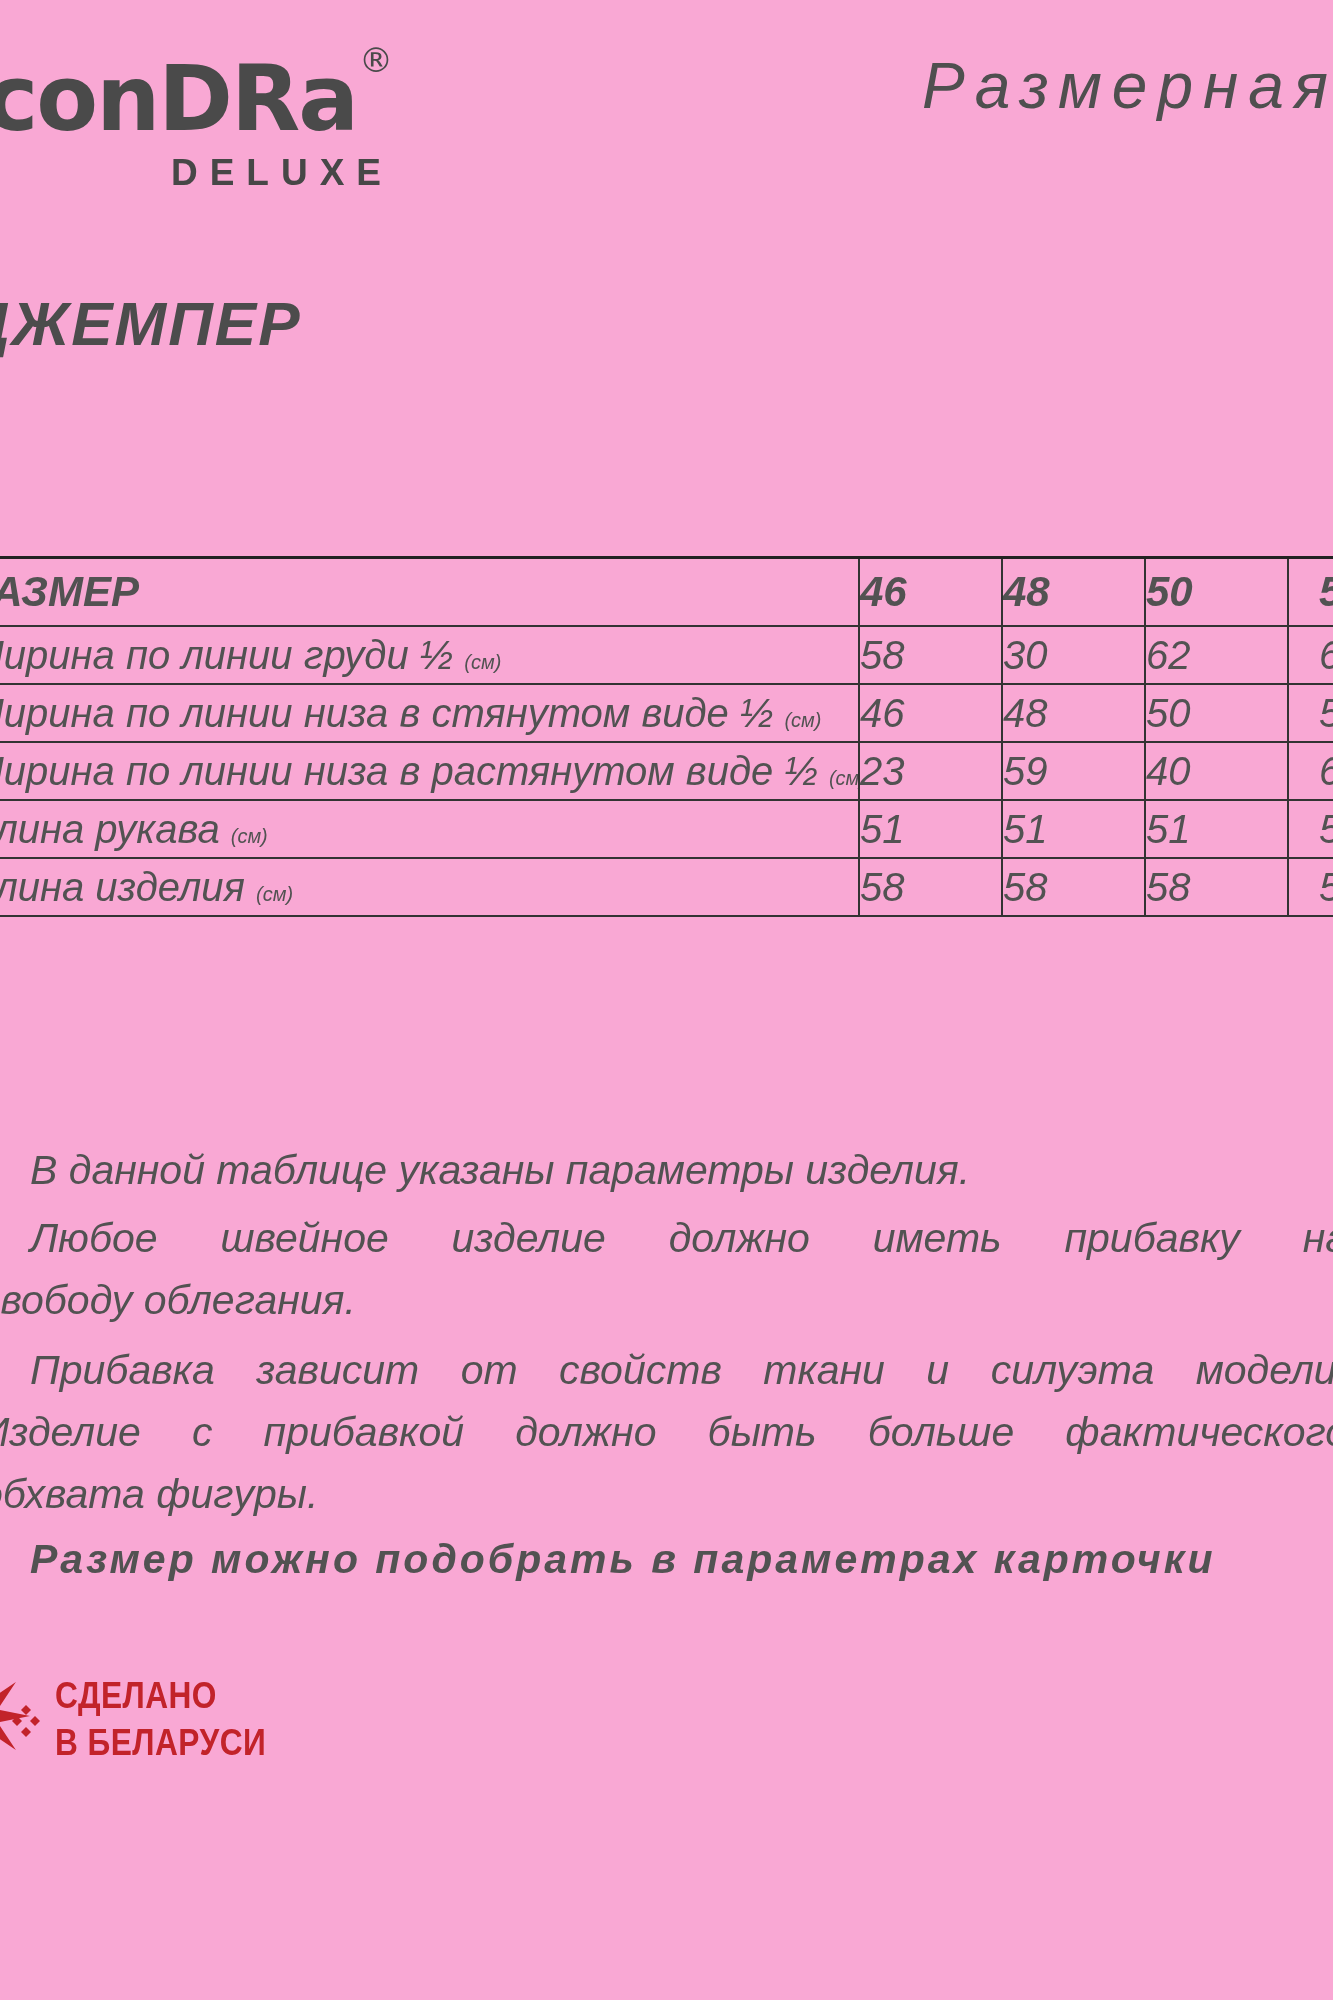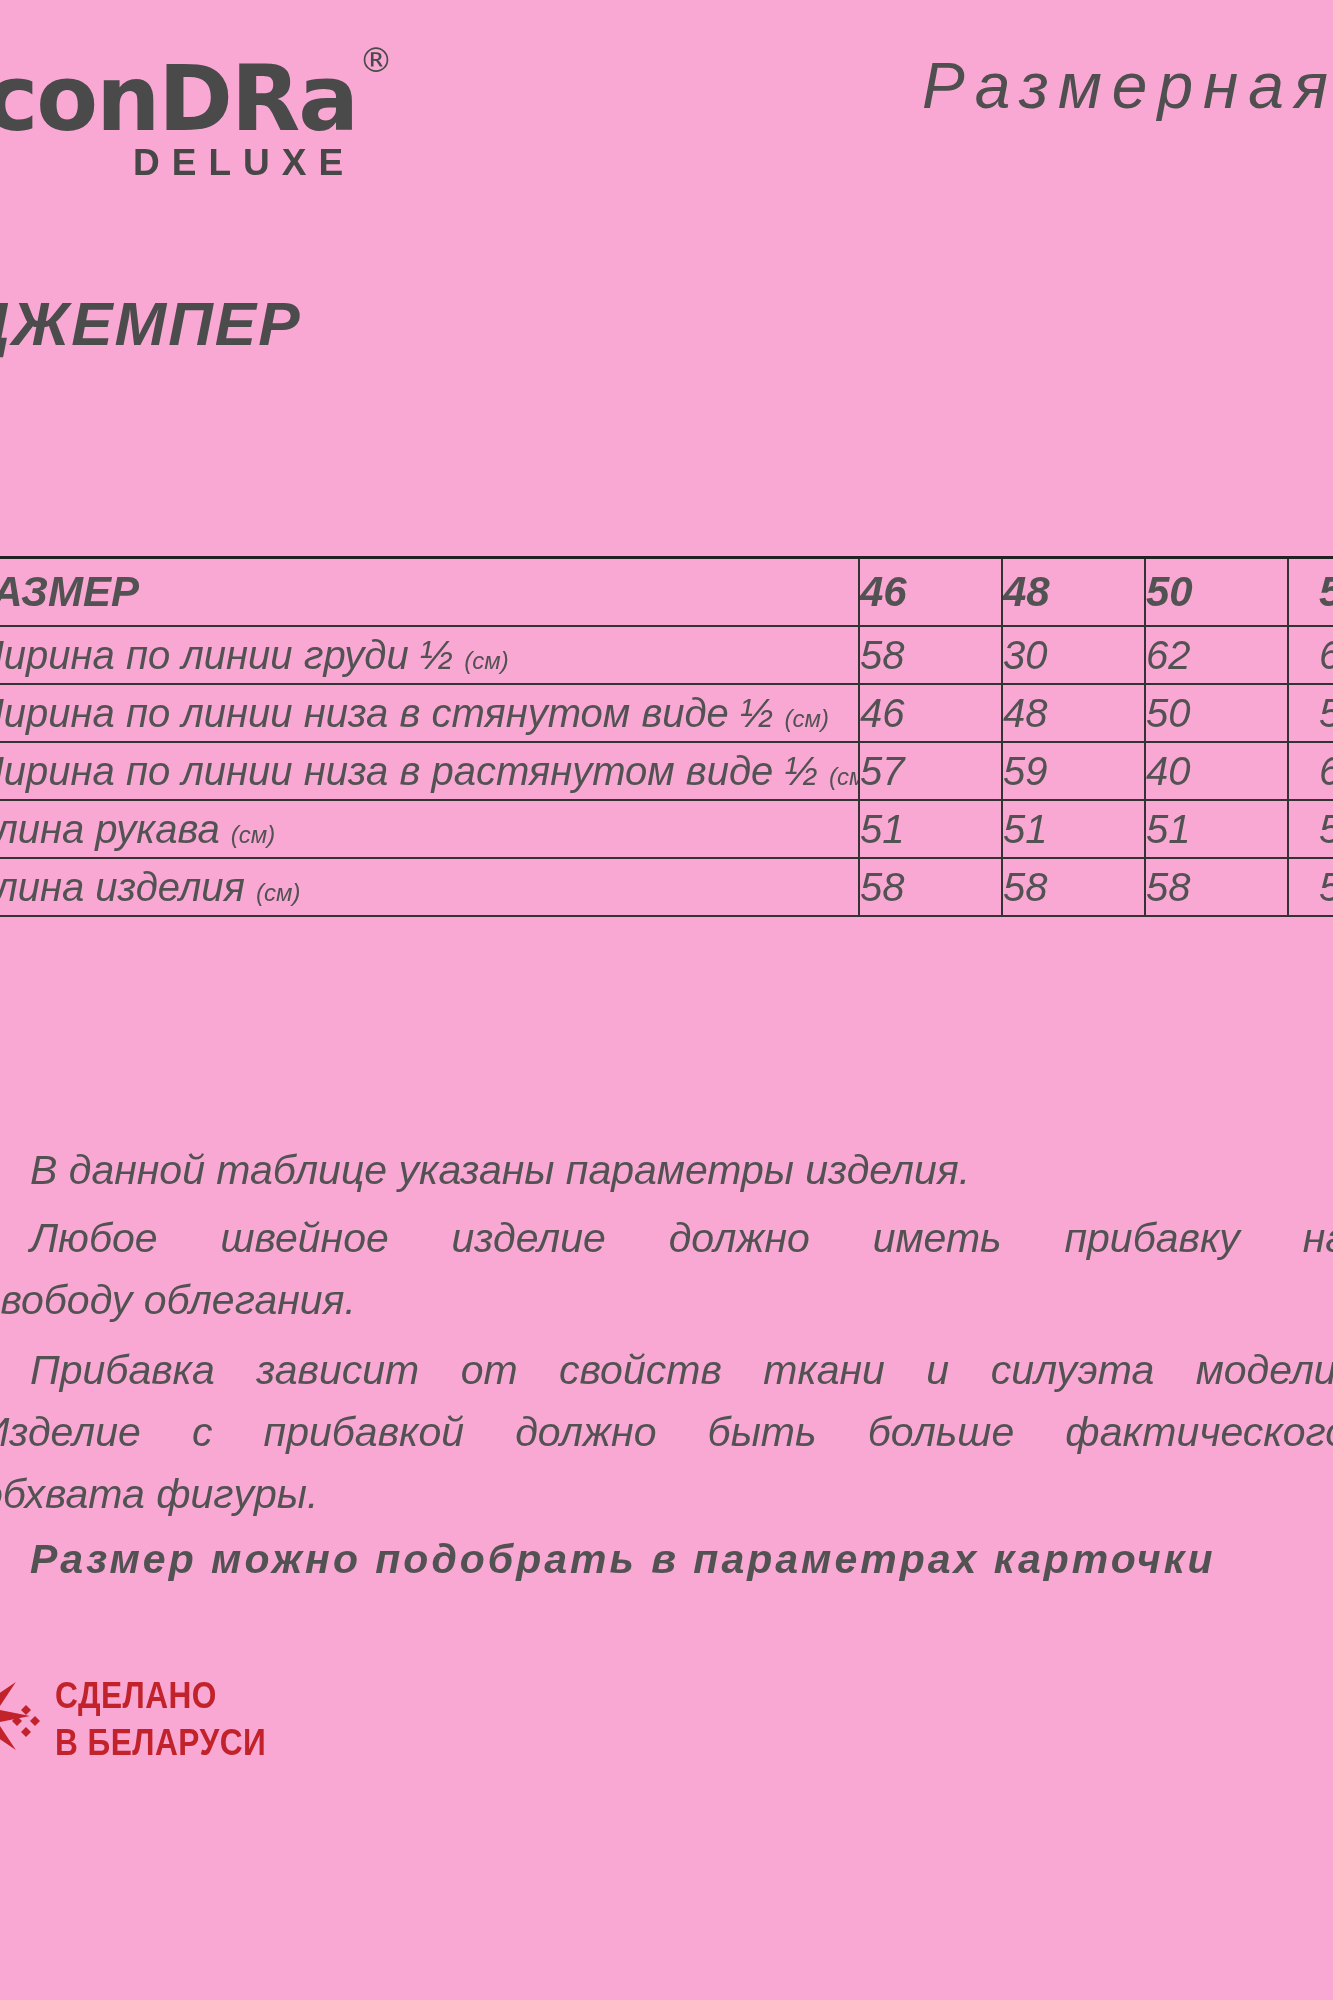--- a/index.html
+++ b/index.html
@@ -6,38 +6,38 @@
   .page{position:relative;width:1333px;height:2000px;overflow:hidden;background:#f9a8d4;
         font-family:"Liberation Sans", sans-serif;color:#4f4f4f;}
   .doc{position:absolute;left:-130px;top:0;width:1560px;height:2000px;}
 
   
   .brand{position:absolute;left:115px;top:40px;white-space:nowrap;}
   .brand-name{font-family:"DejaVu Sans", sans-serif;font-size:90px;font-weight:bold;
               color:#4a4a4a;letter-spacing:-2px;line-height:1;}
   .brand-reg{font-family:"DejaVu Sans", sans-serif;font-size:34px;font-weight:normal;
              color:#4a4a4a;vertical-align:58px;margin-left:2px;letter-spacing:0;}
-  .brand-sub{margin-left:148px;margin-top:0;font-size:37px;font-weight:bold;
-             color:#474747;letter-spacing:12px;line-height:1;}
+  .brand-sub{margin-left:148px;margin-top:10px;font-size:37px;font-weight:bold;
+             color:#474747;letter-spacing:12px;line-height:1;text-align:right;}
 
   
   .doc-label{position:absolute;left:1052px;top:48px;font-style:italic;font-size:64px;
              line-height:76px;color:#4f4f4f;letter-spacing:10px;white-space:nowrap;}
 
   
   .title{position:absolute;left:95px;top:288px;font-size:62px;font-weight:bold;
          font-style:italic;color:#4c4c4c;letter-spacing:2px;white-space:nowrap;}
 
   
   table.sizes{position:absolute;left:0;top:556px;width:1560px;table-layout:fixed;
               border-collapse:collapse;border-top:3px solid #222;}
   table.sizes td{border:2px solid #333;color:#525252;font-style:italic;
                  vertical-align:middle;overflow:hidden;}
   td.lbl{text-align:left;padding-left:95px;font-size:34px;white-space:nowrap;}
-  td.lbl .unit{font-size:24px;}
+  td.lbl .unit{font-size:20px;}
   tr.hdr td{height:64px;font-weight:bold;font-size:42px;}
   tr.dat td{height:54px;font-size:40px;}
   td.val{text-align:left;padding:0;}
   td.clip{text-align:left;padding-left:30px;}
 
   
   .notes{position:absolute;left:110px;top:1139px;width:1368px;font-style:italic;
          font-size:41px;line-height:62px;color:#525252;}
   .notes .line{white-space:nowrap;}
   .notes .ind{text-indent:50px;}
@@ -96,21 +96,21 @@
       </tr>
       <tr class="dat">
         <td class="lbl"><span>Ширина по линии низа в стянутом виде ½ </span><span class="unit">(см)</span></td>
         <td class="val">46</td>
         <td class="val">48</td>
         <td class="val">50</td>
         <td class="val clip">5</td>
       </tr>
       <tr class="dat">
         <td class="lbl"><span>Ширина по линии низа в растянутом виде ½ </span><span class="unit">(см)</span></td>
-        <td class="val">57</td>
+        <td class="val">23</td>
         <td class="val">59</td>
         <td class="val">40</td>
         <td class="val clip">6</td>
       </tr>
       <tr class="dat">
         <td class="lbl"><span>Длина рукава </span><span class="unit">(см)</span></td>
         <td class="val">51</td>
         <td class="val">51</td>
         <td class="val">51</td>
         <td class="val clip">5</td>

